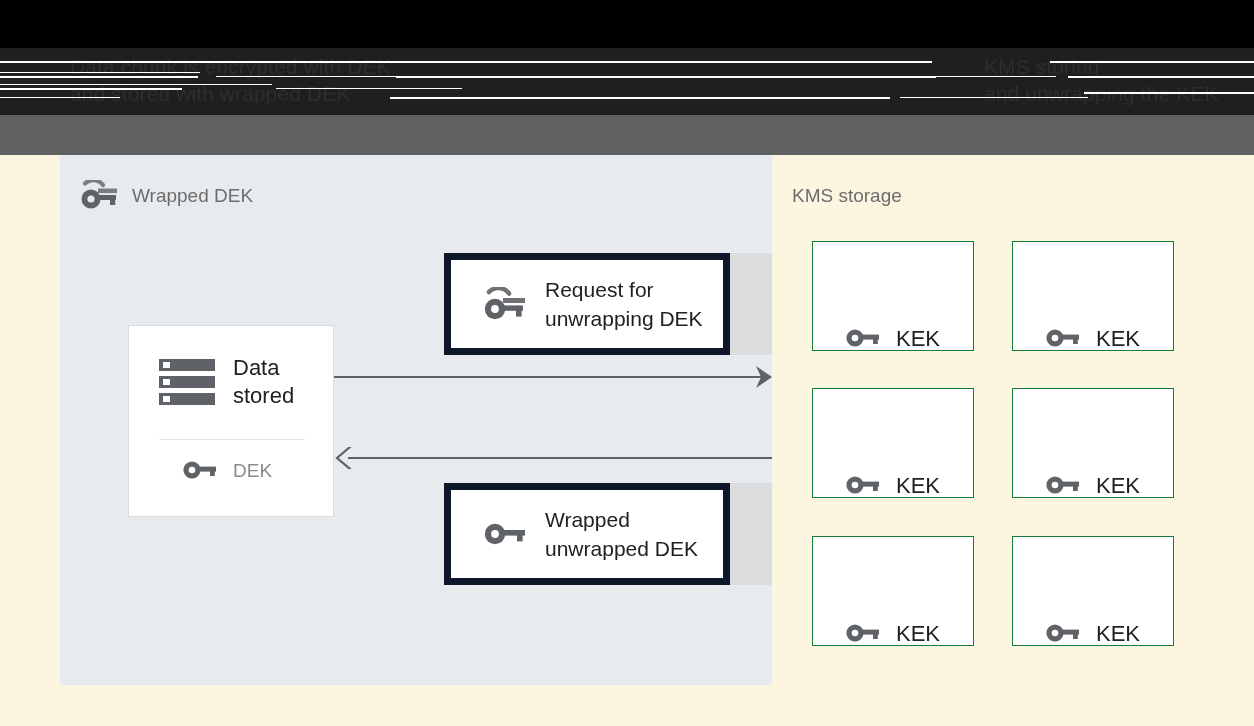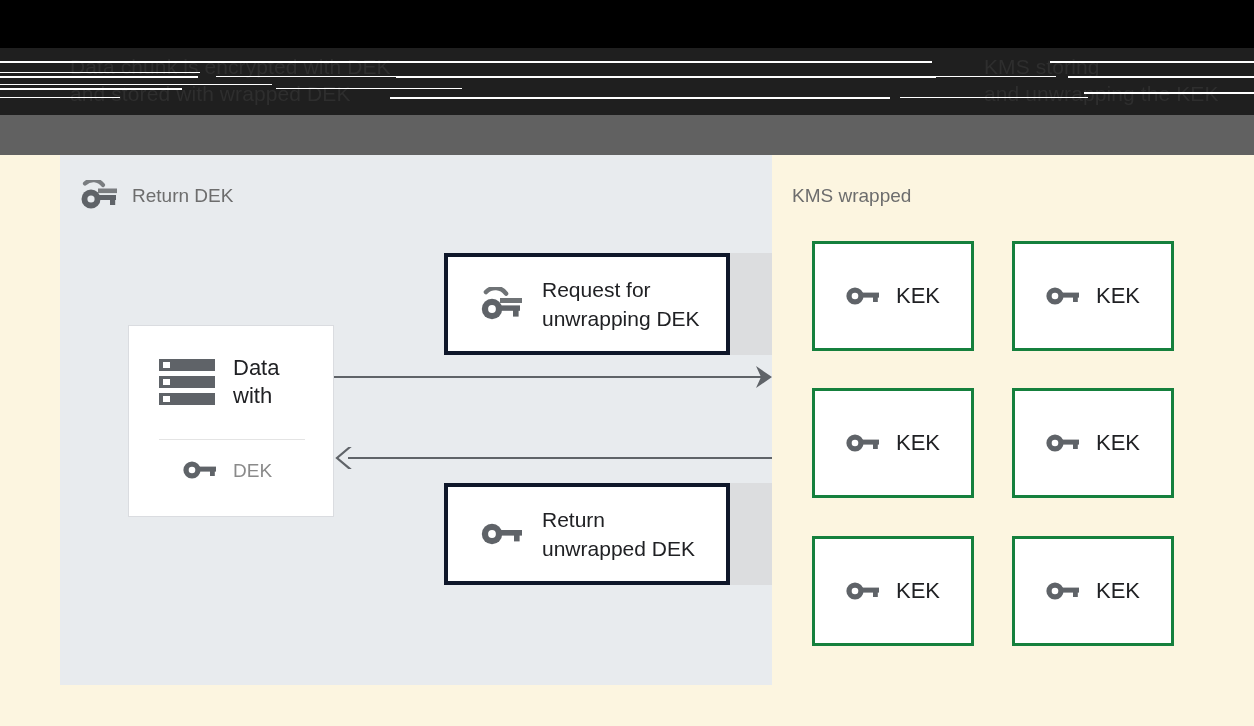--- a/index.html
+++ b/index.html
@@ -143,21 +143,21 @@
     position: absolute;
     background: #dcdddf;
     width: 328px;
     height: 102px;
   }
   .msg-card {
     position: absolute;
     width: 286px;
     height: 102px;
     background: #ffffff;
-    border: 4px solid #0f172a;
+    border: 7px solid #0f172a;
     display: flex;
     align-items: center;
   }
   .msg-card .mkey {
     width: 44px; height: 34px;
     margin-left: 32px;
     flex: none;
   }
   .msg-card .mtext {
     margin-left: 18px;
@@ -179,23 +179,23 @@
   }
   .arrow-right-line { left: 334px; top: 376px; width: 430px; }
   .arrow-left-line  { left: 348px; top: 457px; width: 424px; }
   .arrow-head { position: absolute; }
 
   
   .kek-box {
     position: absolute;
     width: 162px; height: 110px;
     background: #ffffff;
-    border: 3px solid #15803d;
+    border: 1px solid #15803d;
     display: flex;
-    align-items: center;
+    align-items: flex-end;
     justify-content: center;
     gap: 16px;
   }
   .kek-key { width: 34px; height: 24px; flex: none; }
   .kek-label {
     color: #202124;
     font-size: 22px;
     line-height: 22px;
   }
 </style>
@@ -237,34 +237,34 @@
 
   <svg class="title-key" viewBox="0 0 38 30">
     <path d="M5 3.5 A12 12 0 0 1 23 5" fill="none" stroke="#7a7d80" stroke-width="4.2" stroke-linecap="round"></path>
     <circle cx="11" cy="19" r="9.5" fill="#5f6368"></circle>
     <circle cx="11" cy="19" r="3.6" fill="#e8ebee"></circle>
     <rect x="18" y="8.5" width="19" height="4.6" fill="#7a7d80"></rect>
     <rect x="19" y="15" width="17" height="5" fill="#5f6368"></rect>
     <rect x="30" y="19" width="5.2" height="6" fill="#5f6368"></rect>
   </svg>
 
-  <div class="panel-title left">Return DEK</div>
+  <div class="panel-title left">Wrapped DEK</div>
 
   <div class="card-data">
     <div class="chunk-row">
       <svg class="chunk-icon" viewBox="0 0 56 48">
         <rect x="0" y="1" width="56" height="12" fill="#5f6368"></rect>
         <rect x="4" y="4" width="7" height="6" fill="#ffffff"></rect>
         <rect x="0" y="18" width="56" height="12" fill="#5f6368"></rect>
         <rect x="4" y="21" width="7" height="6" fill="#ffffff"></rect>
         <rect x="0" y="35" width="56" height="12" fill="#5f6368"></rect>
         <rect x="4" y="38" width="7" height="6" fill="#ffffff"></rect>
       </svg>
       <div class="chunk-label">Data
-with</div>
+stored</div>
     </div>
 
     <div class="card-divider"></div>
 
     <div class="dek-row">
       <svg class="dek-key" viewBox="0 0 34 24">
         <circle cx="9" cy="12" r="8.6" fill="#5f6368"></circle>
         <circle cx="9" cy="12" r="3.3" fill="#ffffff"></circle>
         <rect x="15" y="8.6" width="18" height="5" fill="#5f6368"></rect>
         <rect x="27" y="12" width="4.8" height="6" fill="#5f6368"></rect>
@@ -288,37 +288,37 @@
   </div>
 
   <div class="msg-shadow msg-return-shadow"></div>
   <div class="msg-card msg-return">
     <svg class="mkey" viewBox="0 0 44 34">
       <circle cx="12" cy="17" r="10.2" fill="#5f6368"></circle>
       <circle cx="12" cy="17" r="3.9" fill="#ffffff"></circle>
       <rect x="20" y="13" width="22" height="5.6" fill="#5f6368"></rect>
       <rect x="34" y="17.6" width="5.6" height="6.8" fill="#5f6368"></rect>
     </svg>
-    <div class="mtext">Return
+    <div class="mtext">Wrapped
 unwrapped DEK</div>
   </div>
 
   <div class="arrow-line arrow-right-line"></div>
   <svg class="arrow-head" style="left:756px; top:366px; width:18px; height:22px;" viewBox="0 0 18 22">
     <path d="M0 0 L16 11 L0 22 L5 11 Z" fill="#5f6368"></path>
   </svg>
 
   <div class="arrow-line arrow-left-line"></div>
   <svg class="arrow-head" style="left:334px; top:447px; width:18px; height:22px;" viewBox="0 0 18 22">
     <path d="M16 0 L3 11 L16 22" fill="none" stroke="#5f6368" stroke-width="2.2" stroke-linecap="square"></path>
   </svg>
 
   <div class="panel-right"></div>
 
-  <div class="panel-title right">KMS wrapped</div>
+  <div class="panel-title right">KMS storage</div>
 
   <div class="kek-box" style="left:812px; top:241px;">
     <svg class="kek-key" viewBox="0 0 34 24">
       <circle cx="9" cy="12" r="8.6" fill="#5f6368"></circle>
         <circle cx="9" cy="12" r="3.3" fill="#ffffff"></circle>
       <rect x="15" y="8.6" width="18" height="5" fill="#5f6368"></rect>
         <rect x="27" y="12" width="4.8" height="6" fill="#5f6368"></rect>
     </svg>
     <span class="kek-label">KEK</span>
   </div>

